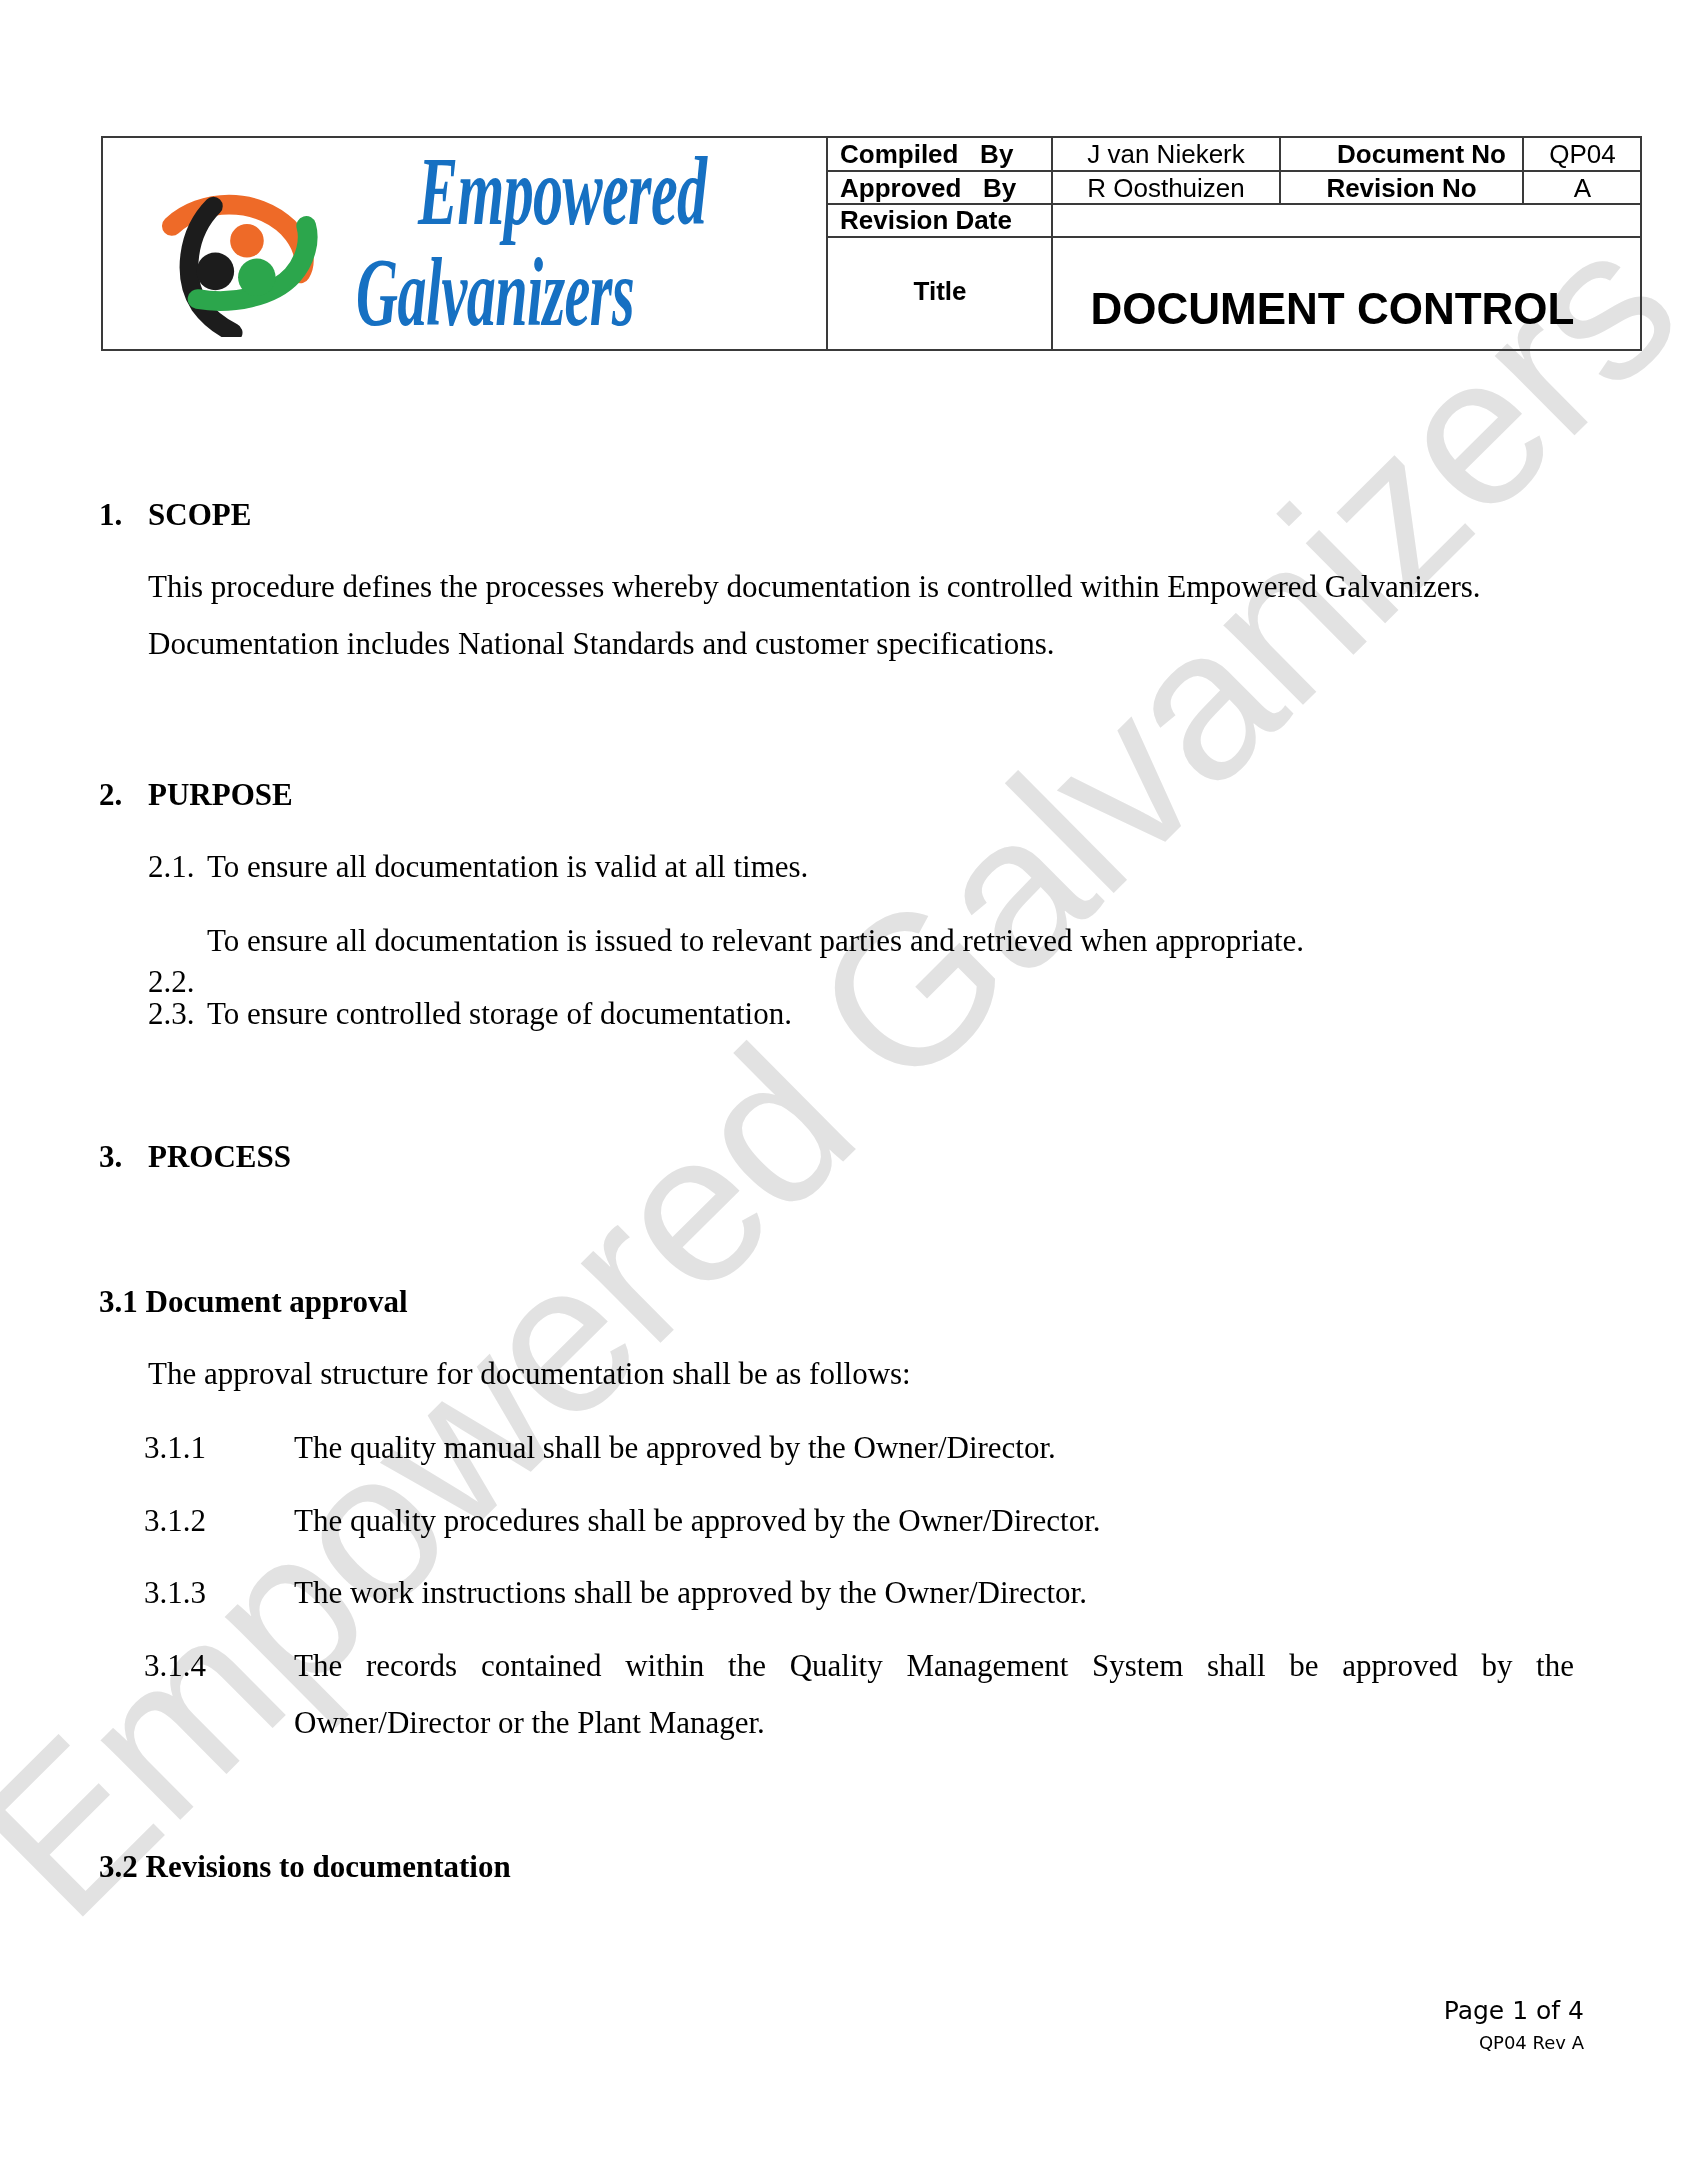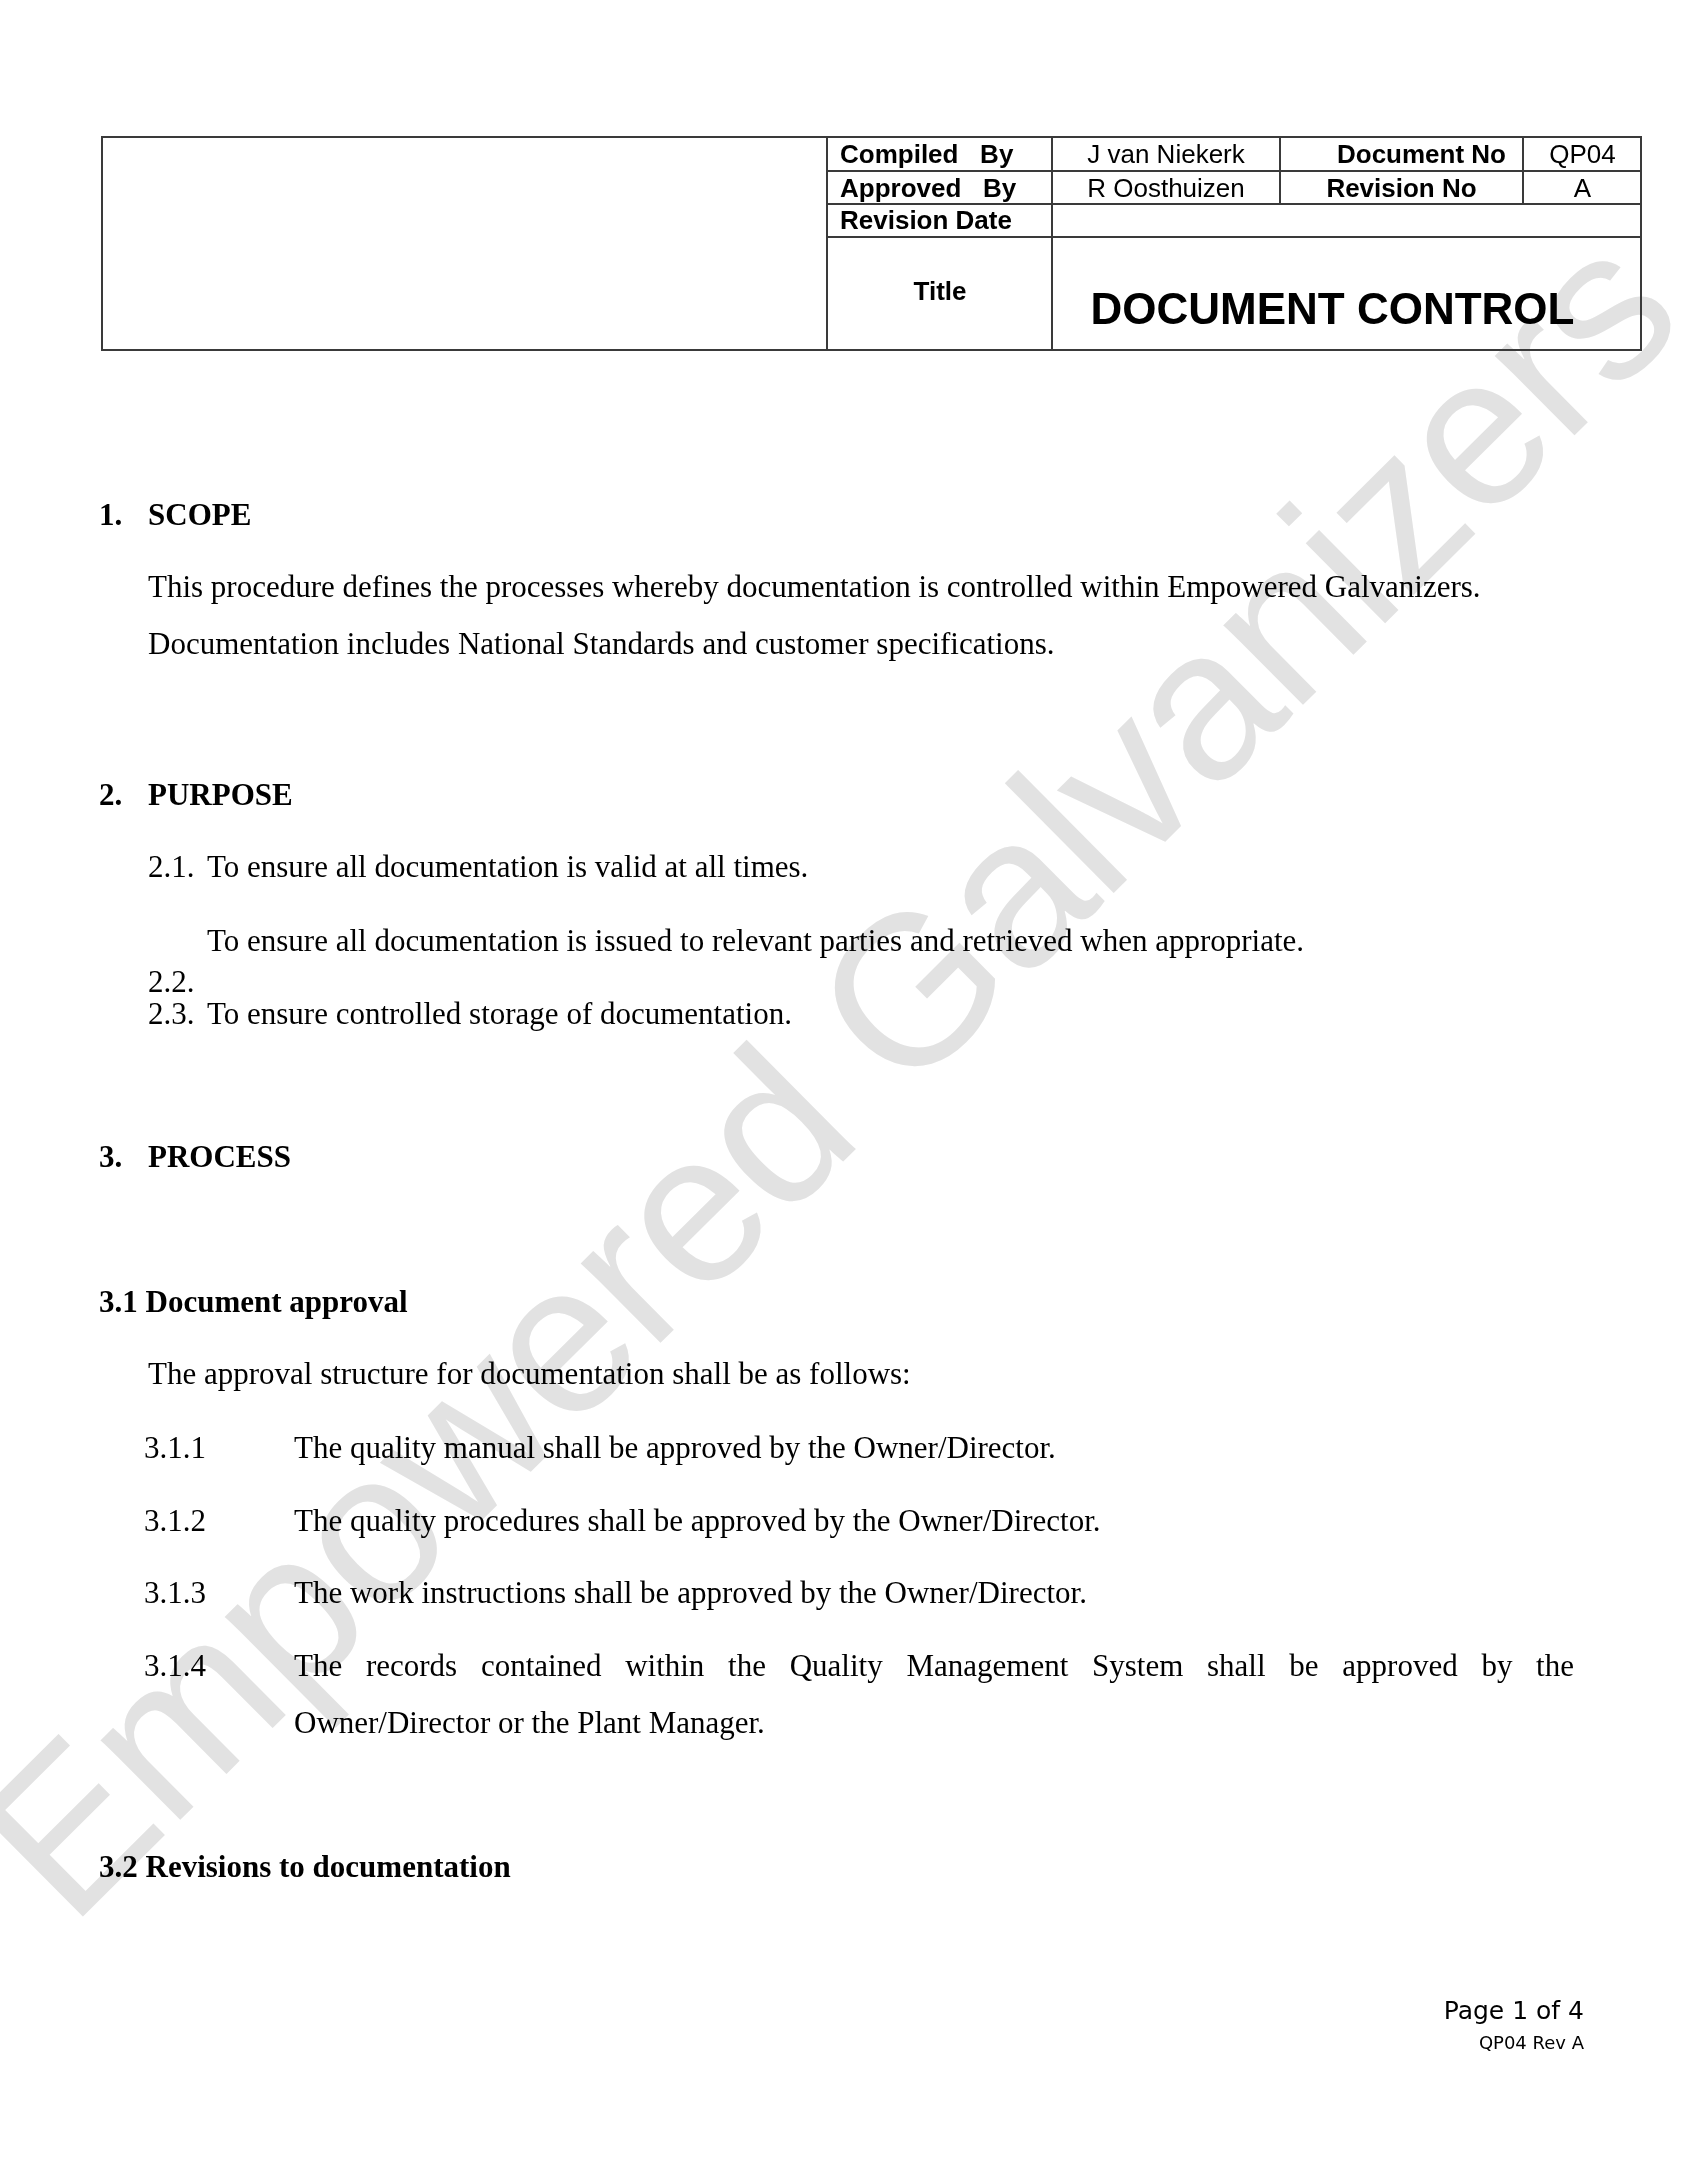--- a/index.html
+++ b/index.html
@@ -24,20 +24,35 @@
 
   .footer { position:absolute; right:99px; font-family:"DejaVu Sans", sans-serif; white-space:nowrap; text-align:right; }
 </style>
 </head>
 <body>
 
 <div class="watermark">Empowered Galvanizers</div>
 
 <div class="hdr">
 
+  <div class="logo-wrap">
+    <svg style="position:absolute;left:59px;top:50px;" width="163" height="149" viewBox="0 0 165 150">
+
+      <path d="M10,38 C40,10 95,8 128,40 C142,55 148,72 140,86" fill="none" stroke="#ee6a28" stroke-width="20" stroke-linecap="round"></path>
+      <circle cx="86" cy="53" r="17" fill="#ee6a28"></circle>
+
+      <path d="M52,18 C25,45 20,90 38,118 C48,132 60,140 72,146" fill="none" stroke="#1c1c1c" stroke-width="19" stroke-linecap="round"></path>
+      <circle cx="54" cy="84" r="19" fill="#1c1c1c"></circle>
+
+      <path d="M36,112 C70,118 112,110 132,88 C146,72 150,52 146,38" fill="none" stroke="#2ca64c" stroke-width="20" stroke-linecap="round"></path>
+      <circle cx="96" cy="90" r="19" fill="#2ca64c"></circle>
+    </svg>
+    <div class="brand" style="left:315px;top:4px;font-size:97px;line-height:99px;transform:scaleX(0.62);letter-spacing:-1px;">Empowered</div>
+    <div class="brand" style="left:253px;top:105px;font-size:97px;line-height:99px;transform:scaleX(0.6);letter-spacing:-1px;">Galvanizers</div>
+  </div>
 
   <div class="vline" style="left:723px;top:0;width:2px;height:211px;"></div>
   <div class="vline" style="left:948px;top:0;width:2px;height:211px;"></div>
   <div class="vline" style="left:1176px;top:0;width:2px;height:67px;"></div>
   <div class="vline" style="left:1419px;top:0;width:2px;height:67px;"></div>
 
   <div class="hline" style="left:723px;top:32px;width:815px;height:2px;"></div>
   <div class="hline" style="left:723px;top:65px;width:815px;height:2px;"></div>
   <div class="hline" style="left:723px;top:98px;width:815px;height:2px;"></div>
 

